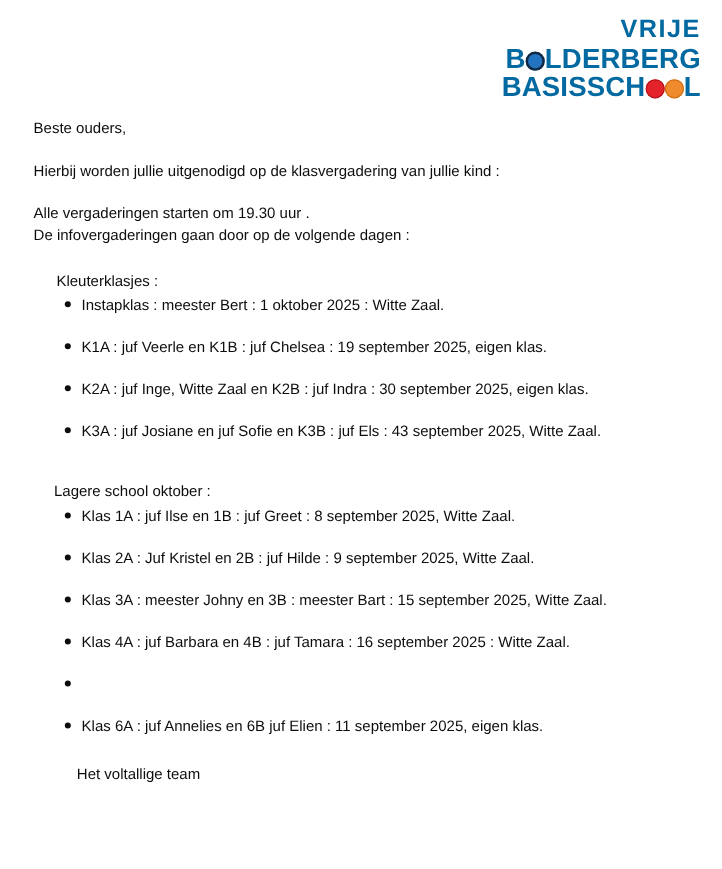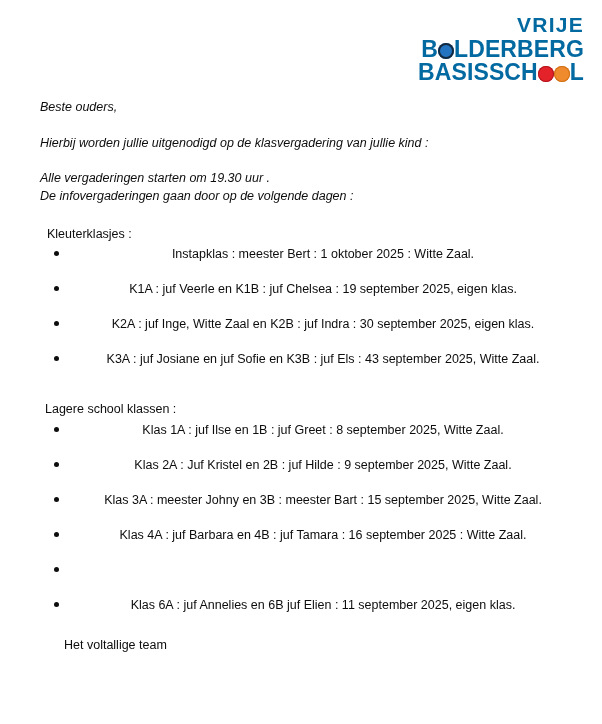--- a/index.html
+++ b/index.html
@@ -73,23 +73,22 @@
   
   .doc {
     position: absolute;
     left: 28px;
     top: 100px;
     width: 550px;
     font-size: 12.5px;
     line-height: 1.25;
   }
   .para {
-    margin: 0 0 20px 12px;
+    margin: 0 0 20px 0;
     white-space: nowrap;
-    font-style: italic;
   }
   .para.tight { margin-bottom: 2px; }
   .para.last-block { margin-bottom: 22px; }
 
   .section-head {
     margin: 0 0 4px 17px;
     white-space: nowrap;
   }
   .section-head.kleuter { padding-left: 2px; }
 
@@ -97,21 +96,20 @@
     list-style: none;
     margin: 0 0 0 0;
     padding: 0;
   }
   ul.items li {
     position: relative;
     padding-left: 40px;
     height: 35px;
     line-height: 16px;
     white-space: nowrap;
-    text-align: center;
   }
   ul.items li .bullet {
     position: absolute;
     left: 26px;
     top: 5px;
     width: 5px;
     height: 5px;
     border-radius: 50%;
     background: #0d0d0d;
   }
@@ -144,21 +142,21 @@
   <p class="section-head kleuter">Kleuterklasjes :</p>
   <ul class="items">
     <li><span class="bullet"></span><span>Instapklas : meester Bert : 1 oktober 2025 : Witte Zaal.</span></li>
     <li><span class="bullet"></span><span>K1A : juf Veerle en K1B : juf Chelsea : 19 september 2025, eigen klas.</span></li>
     <li><span class="bullet"></span><span>K2A : juf Inge, Witte Zaal en K2B : juf Indra : 30 september 2025, eigen klas.</span></li>
     <li><span class="bullet"></span><span>K3A : juf Josiane en juf Sofie en K3B : juf Els : 43 september 2025, Witte Zaal.</span></li>
   </ul>
 
   <div class="group-gap"></div>
 
-  <p class="section-head">Lagere school klassen :</p>
+  <p class="section-head">Lagere school oktober :</p>
   <ul class="items">
     <li><span class="bullet"></span><span>Klas 1A : juf Ilse en 1B : juf Greet : 8 september 2025, Witte Zaal.</span></li>
     <li><span class="bullet"></span><span>Klas 2A : Juf Kristel en 2B : juf Hilde : 9 september 2025, Witte Zaal.</span></li>
     <li><span class="bullet"></span><span>Klas 3A : meester Johny en 3B : meester Bart : 15 september 2025, Witte Zaal.</span></li>
     <li><span class="bullet"></span><span>Klas 4A : juf Barbara en 4B : juf Tamara : 16 september 2025 : Witte Zaal.</span></li>
     <li><span class="bullet"></span></li>
     <li><span class="bullet"></span><span>Klas 6A : juf Annelies en 6B juf Elien : 11 september 2025, eigen klas.</span></li>
   </ul>
 
   <p class="closing">Het voltallige team</p>

